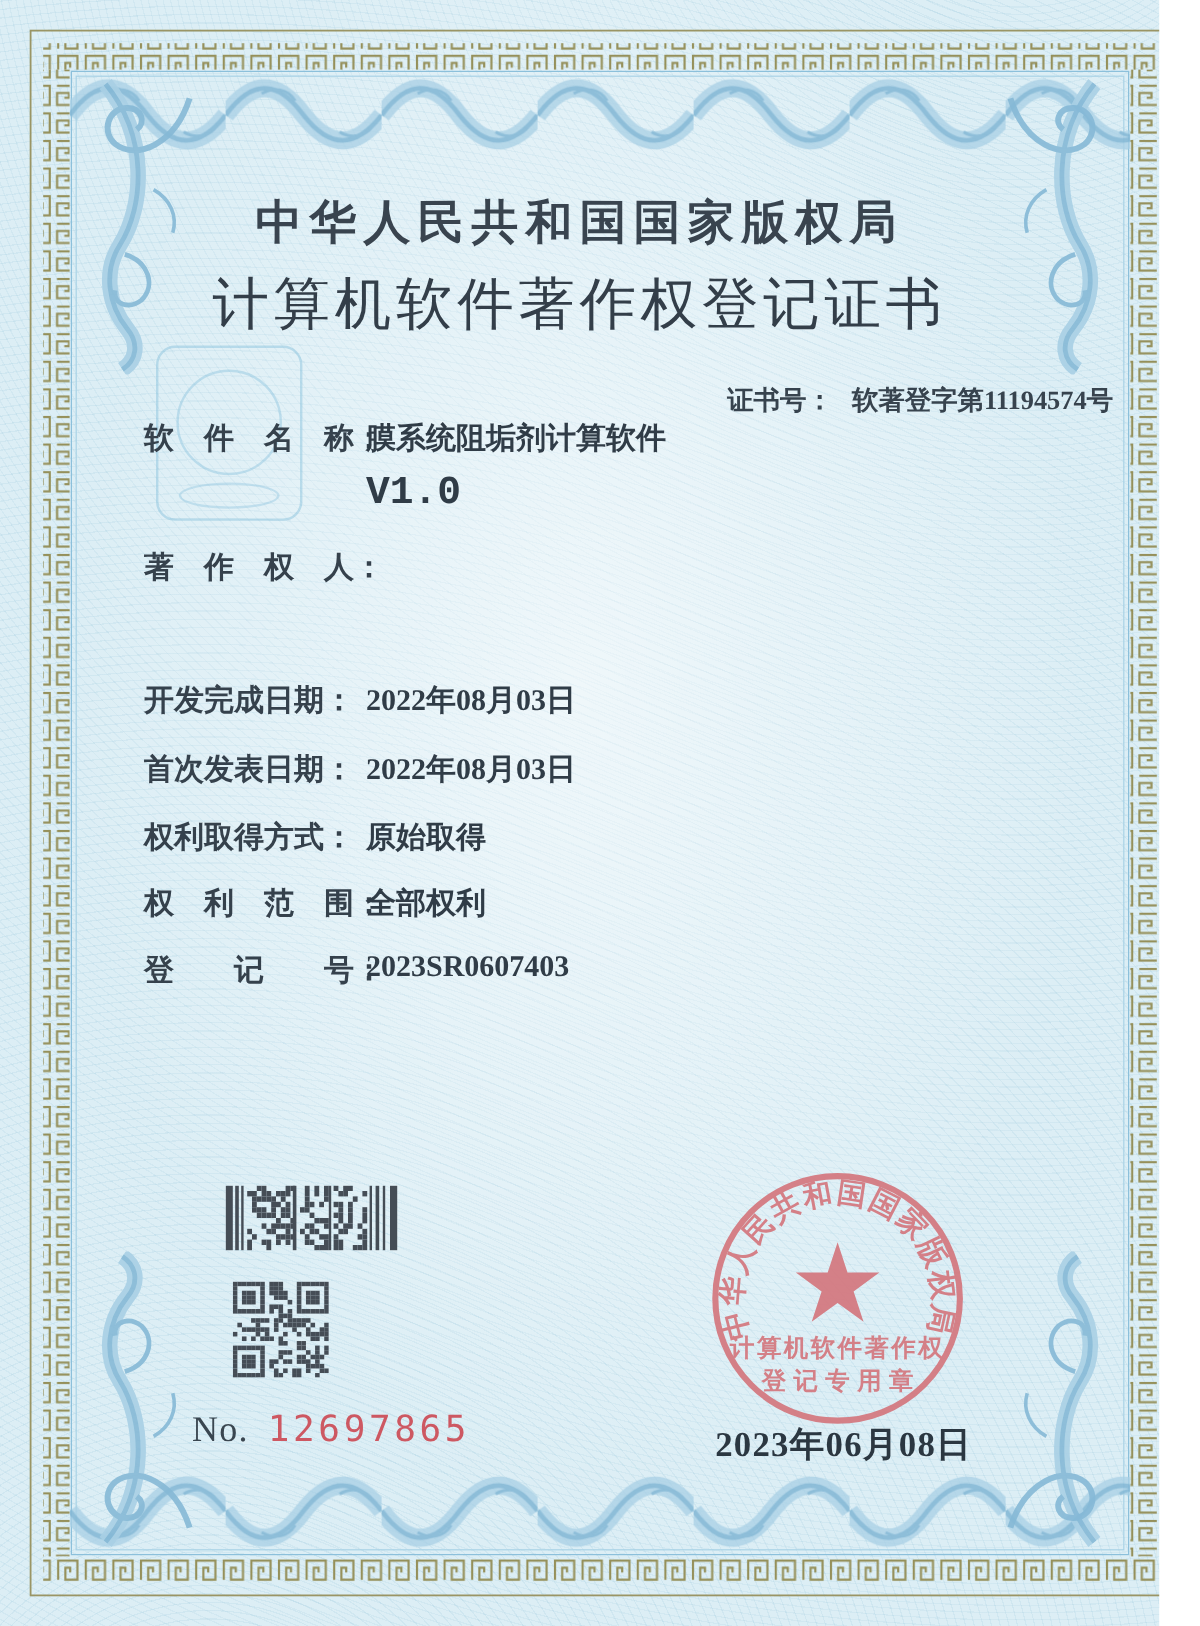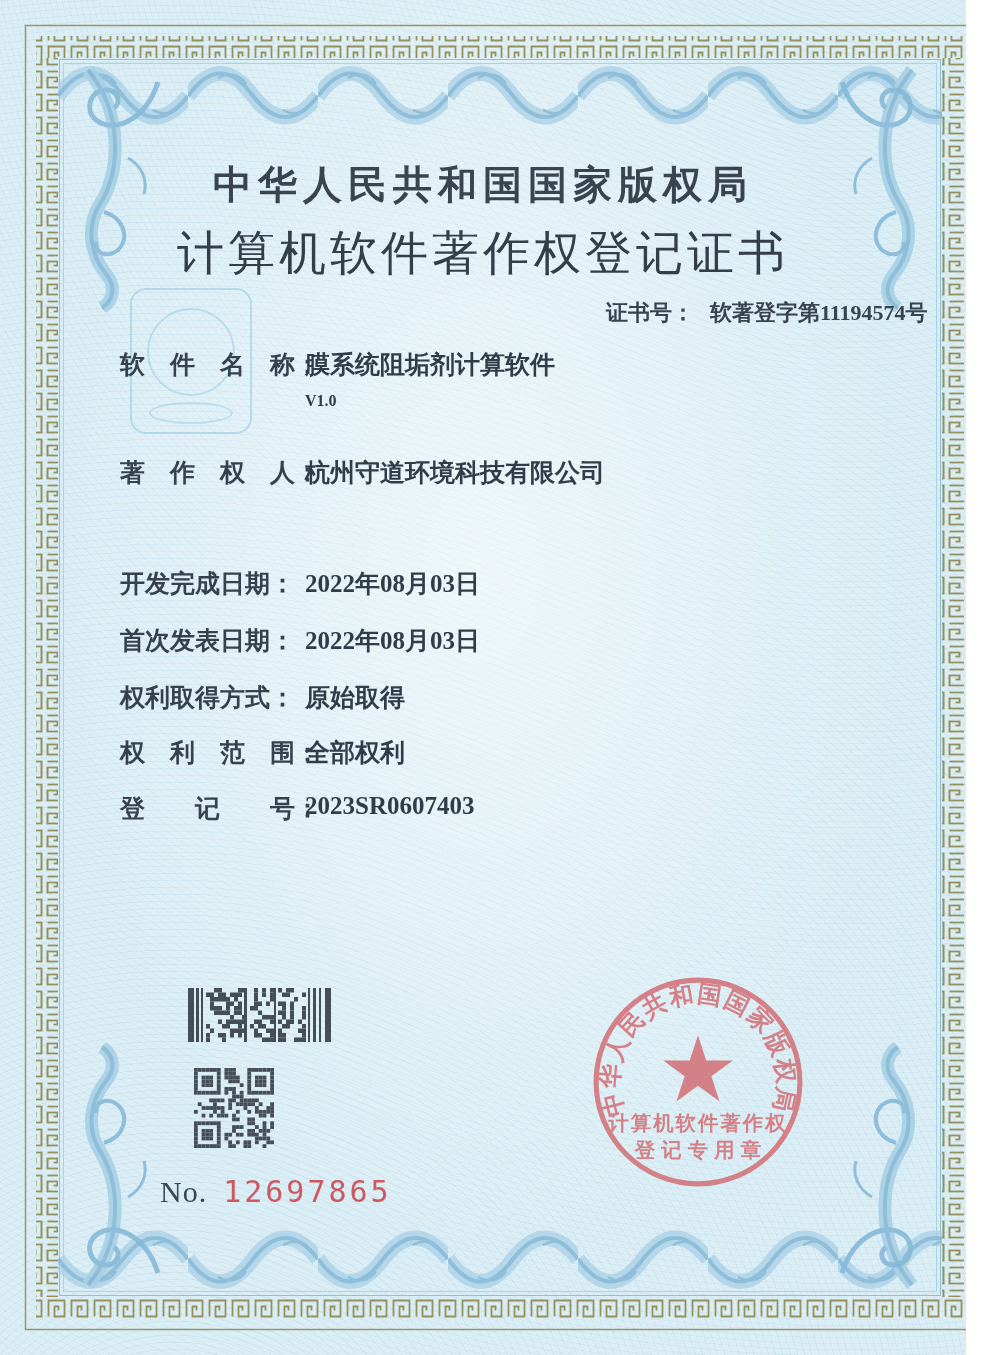--- a/index.html
+++ b/index.html
@@ -29,26 +29,26 @@
     border:2px solid rgba(140,196,222,.5);border-radius:16px;}
   .watermark .wm-circle{position:absolute;left:15px;top:18px;width:84px;height:84px;
     border:2px solid rgba(140,196,222,.45);border-radius:50%;}
   .watermark .wm-ellipse{position:absolute;left:17px;top:112px;width:80px;height:18px;
     border:2px solid rgba(140,196,222,.4);border-radius:50%;}
   
   .authority{left:0;right:0;top:158px;text-align:center;font-size:39px;font-weight:bold;
     letter-spacing:6px;color:#39444f;z-index:3;}
   .cert-title{left:0;right:0;top:222px;text-align:center;font-size:47px;font-weight:normal;
     letter-spacing:4px;color:#333e49;z-index:3;}
-  .certno{left:606px;top:298px;font-size:22px;font-weight:bold;color:#37434e;z-index:3;white-space:nowrap;}
+  .certno{left:606px;top:319px;font-size:22px;font-weight:bold;color:#37434e;z-index:3;white-space:nowrap;}
   .certno .lbl{margin-right:16px;}
   .row{left:120px;display:flex;font-size:25px;font-weight:bold;color:#35414c;z-index:3;white-space:nowrap;}
   .row .flabel{width:185px;flex:none;}
   .row .fvalue{color:#303c47;}
-  .row .version{margin-top:11px;font-family:Liberation Serif, serif;font-weight:bold;font-size:16px;}
+  .row .version{margin-top:11px;font-family:Liberation Mono, monospace;font-weight:bold;font-size:33px;}
   .statement{left:120px;top:846px;width:768px;font-size:25px;line-height:57px;font-weight:bold;
     color:#35414c;text-align:justify;text-indent:50px;z-index:3;margin:0;}
   .serial{left:160px;top:1174px;z-index:3;display:flex;align-items:flex-end;}
   .serial .no{font-size:30px;color:#3a4650;letter-spacing:1px;}
   .serial .num{margin-left:16px;font-size:30px;letter-spacing:3px;color:#cd5862;
     font-family:"DejaVu Sans Mono","Liberation Mono",monospace;}
   .issue-date{left:596px;top:1184px;font-size:29px;font-weight:bold;letter-spacing:1px;
     color:#2b3741;z-index:5;white-space:nowrap;}
   .barcode{left:188px;top:988px;z-index:3;}
   .qrcode{left:194px;top:1068px;z-index:3;}
@@ -143,21 +143,20 @@
 
   <div class="abs row" style="top:348px">
     <span class="flabel">软　件　名　称：</span>
     <span class="fvalue">
       <div>膜系统阻垢剂计算软件</div>
       <div class="version">V1.0</div>
     </span>
   </div>
   <div class="abs row" style="top:456px">
     <span class="flabel">著　作　权　人：</span>
-    <span class="fvalue">杭州守道环境科技有限公司</span>
   </div>
   <div class="abs row" style="top:567px">
     <span class="flabel">开发完成日期：</span>
     <span class="fvalue">2022年08月03日</span>
   </div>
   <div class="abs row" style="top:624px">
     <span class="flabel">首次发表日期：</span>
     <span class="fvalue">2022年08月03日</span>
   </div>
   <div class="abs row" style="top:681px">
@@ -544,14 +543,15 @@
     </defs>
     <circle cx="106" cy="106" r="100" fill="none" stroke="#d4777e" stroke-width="5"></circle>
     <polygon fill="#d4777e" points="106,60 114.1,84.8 140.2,84.9 119.1,100.3 127.2,125.1 106,109.8 84.8,125.1 92.9,100.3 71.8,84.9 97.9,84.8"></polygon>
     <text font-size="24" fill="#d4777e" font-weight="bold" letter-spacing="2" font-family="Liberation Serif, DejaVu Serif, serif" textLength="306" lengthAdjust="spacingAndGlyphs">
       <textPath href="#ringPath" startOffset="2">中华人民共和国国家版权局</textPath>
     </text>
     <text x="106" y="153" text-anchor="middle" font-size="20" font-weight="bold" letter-spacing="2" fill="#d4777e" font-family="Liberation Serif, DejaVu Serif, serif">计算机软件著作权</text>
     <text x="109" y="180" text-anchor="middle" font-size="20" font-weight="bold" letter-spacing="6" fill="#d4777e" font-family="Liberation Serif, DejaVu Serif, serif">登记专用章</text>
   </svg>
 
+  <div class="abs issue-date">2023年06月08日</div>
 
 </div>
 
 </body></html>

